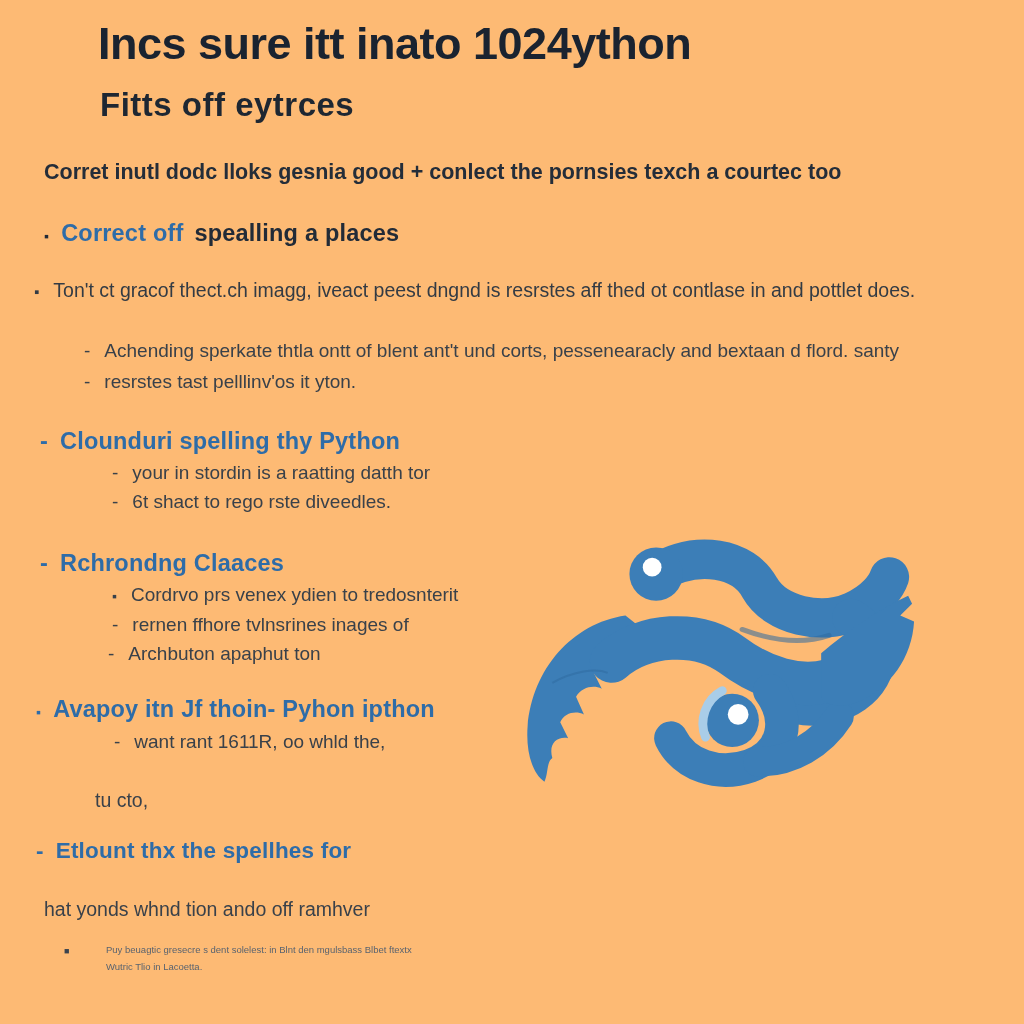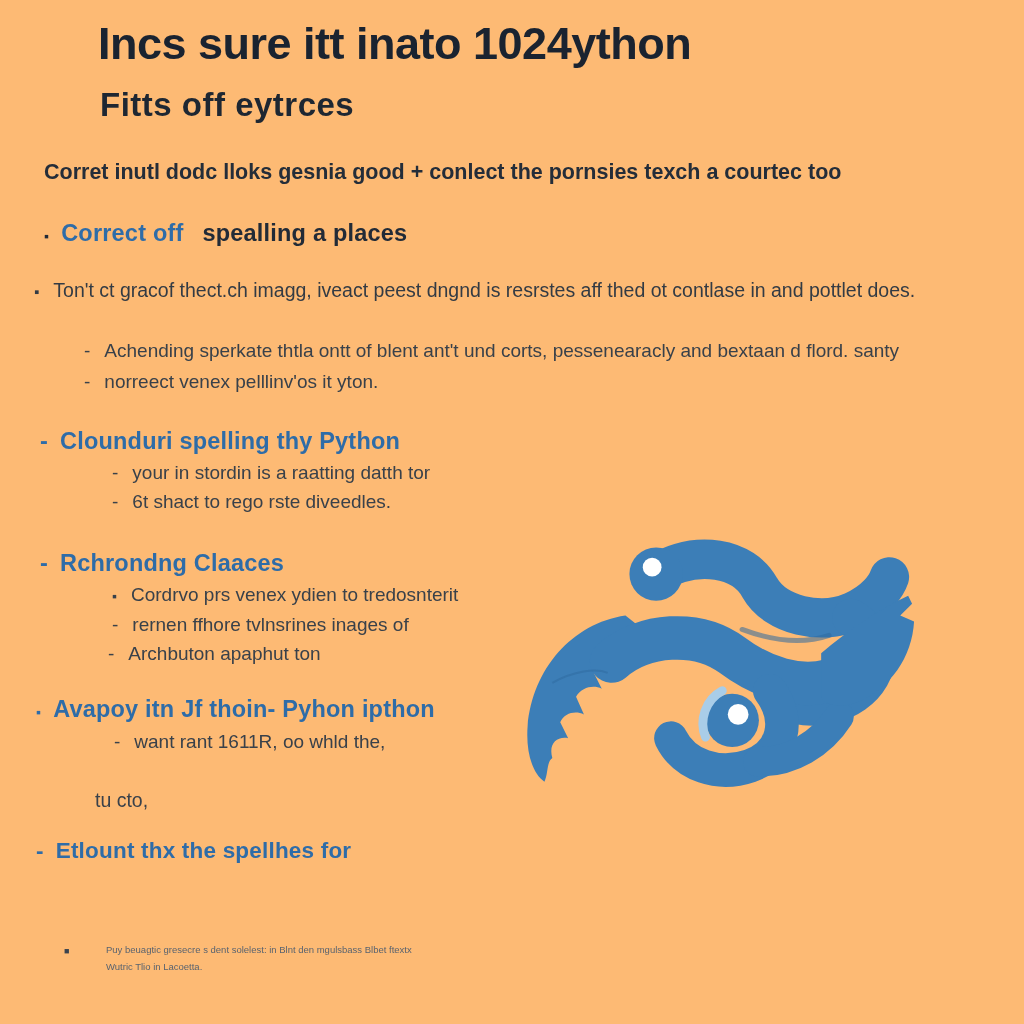--- a/index.html
+++ b/index.html
@@ -40,34 +40,34 @@
 <div class="canvas">
 
   <div class="line title" style="left:98px;top:18px;">Incs sure itt inato 1024ython</div>
   <div class="line intro" style="left:44px;top:160px;">Corret inutl dodc lloks gesnia good + conlect the pornsies texch a courtec too</div>
 
   <div class="line subtitle" style="left:100px;top:86px;">Fitts off eytrces</div>
 
   <div class="line heading" style="left:44px;top:220px;">
     <span class="marker" style="font-size:14px;color:#222b37;">▪</span>
     <span>Correct off</span>
-    <span class="dark" style="margin-left:19px;">spealling a places</span>
+    <span class="dark" style="margin-left:11px;">spealling a places</span>
   </div>
 
   <div class="line body-line" style="left:34px;top:279px;">
     <span class="marker">▪</span>
     <span>Ton't ct gracof thect.ch imagg, iveact peest dngnd is resrstes aff thed ot contlase in and pottlet does.</span>
   </div>
   <div class="line sub-line" style="left:84px;top:340px;">
     <span class="marker">-</span>
     <span>Achending sperkate thtla ontt of blent ant't und corts, pessenearacly and bextaan d flord. santy</span>
   </div>
   <div class="line sub-line" style="left:84px;top:371px;">
     <span class="marker">-</span>
-    <span>norreect venex pelllinv'os it yton.</span>
+    <span>resrstes tast pelllinv'os it yton.</span>
   </div>
 
   <div class="line heading" style="left:40px;top:428px;">
     <span class="marker">-</span>
     <span>Clounduri spelling thy Python</span>
   </div>
   <div class="line sub-line" style="left:112px;top:462px;">
     <span class="marker">-</span>
     <span>your in stordin is a raatting datth tor</span>
   </div>
@@ -100,20 +100,21 @@
   <div class="line sub-line" style="left:114px;top:731px;">
     <span class="marker">-</span>
     <span>want rant 1611R, oo whld the,</span>
   </div>
   <div class="line cont-line" style="left:95px;top:789px;">tu cto,</div>
 
   <div class="line heading" style="left:36px;top:838px;font-size:22.5px;">
     <span class="marker">-</span>
     <span>Etlount thx the spellhes for</span>
   </div>
+  <div class="line cont-line" style="left:44px;top:898px;">hat yonds whnd tion ando off ramhver</div>
 
   <div class="line footnote-marker" style="left:64px;top:946px;">■</div>
   <div style="position:absolute;left:106px;top:942px;" class="footnote">
     <div>Puy beuagtic gresecre s dent solelest: in Blnt den mgulsbass Blbet ftextx</div>
     <div>Wutric Tlio in Lacoetta.</div>
   </div>
 
   <div style="position:absolute;left:495px;top:532px;width:425px;height:268px;">
     <svg viewBox="0 0 430 270" width="425" height="268">
 

